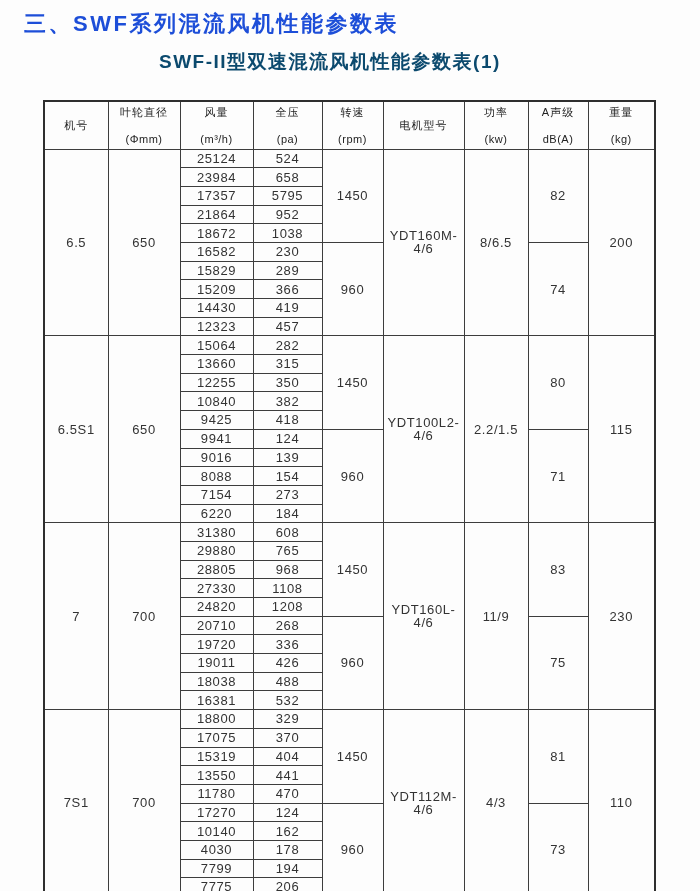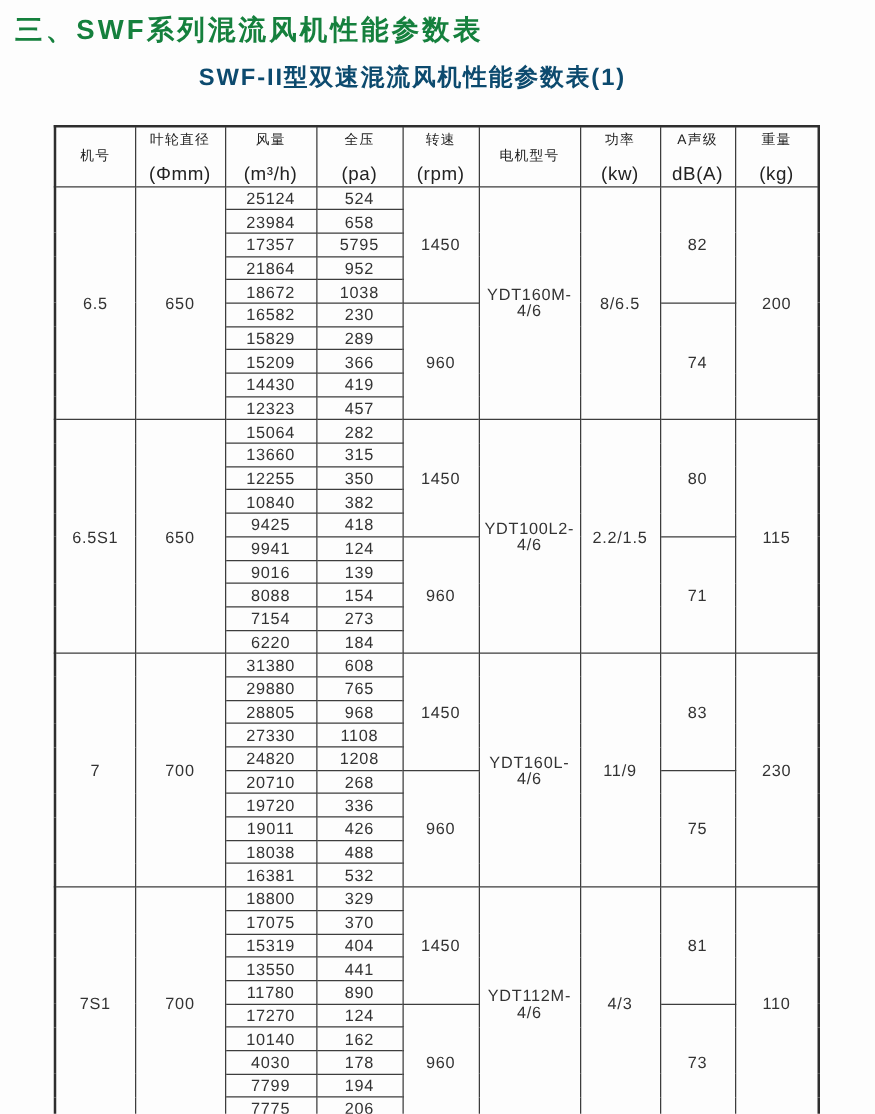--- a/index.html
+++ b/index.html
@@ -6,25 +6,25 @@
     margin: 0;
     padding: 0;
     background: #fdfdfd;
     width: 700px;
     height: 891px;
     font-family: "Liberation Sans", "DejaVu Sans", sans-serif;
     color: #2b2b2b;
     overflow: hidden;
   }
   .title {
-    margin: 9px 0 0 12px;
+    margin: 9px 0 0 24px;
     font-size: 22px;
     font-weight: bold;
     letter-spacing: 2.5px;
-    color: #15803d;
+    color: #1d4ed8;
     white-space: nowrap;
   }
   .subtitle {
     margin: 10px 0 0 159px;
     font-size: 19px;
     font-weight: bold;
     letter-spacing: 1.5px;
     color: #0c4a6e;
     white-space: nowrap;
   }
@@ -42,21 +42,21 @@
     padding: 0;
     overflow: hidden;
   }
   table.perf thead tr { height: 48px; }
   table.perf tbody tr { height: 18.7px; }
   table.perf th {
     font-weight: normal;
     color: #222;
   }
   th .l1 { font-size: 11px; letter-spacing: 1px; line-height: 16px; }
-  th .l2 { font-size: 15px; letter-spacing: 0.5px; line-height: 13px; margin-top: 13px; }
+  th .l2 { font-size: 11px; letter-spacing: 0.5px; line-height: 13px; margin-top: 13px; }
   table.perf td {
     font-size: 13px;
     letter-spacing: 0.6px;
     color: #333;
     line-height: 1;
   }
 </style>
 </head>
 <body>
 
@@ -285,21 +285,21 @@
       <tr>
         <td>15319</td>
         <td>404</td>
       </tr>
       <tr>
         <td>13550</td>
         <td>441</td>
       </tr>
       <tr>
         <td>11780</td>
-        <td>890</td>
+        <td>470</td>
       </tr>
       <tr>
         <td>17270</td>
         <td>124</td>
         <td rowspan="5">960</td>
         <td rowspan="5">73</td>
       </tr>
       <tr>
         <td>10140</td>
         <td>162</td>

